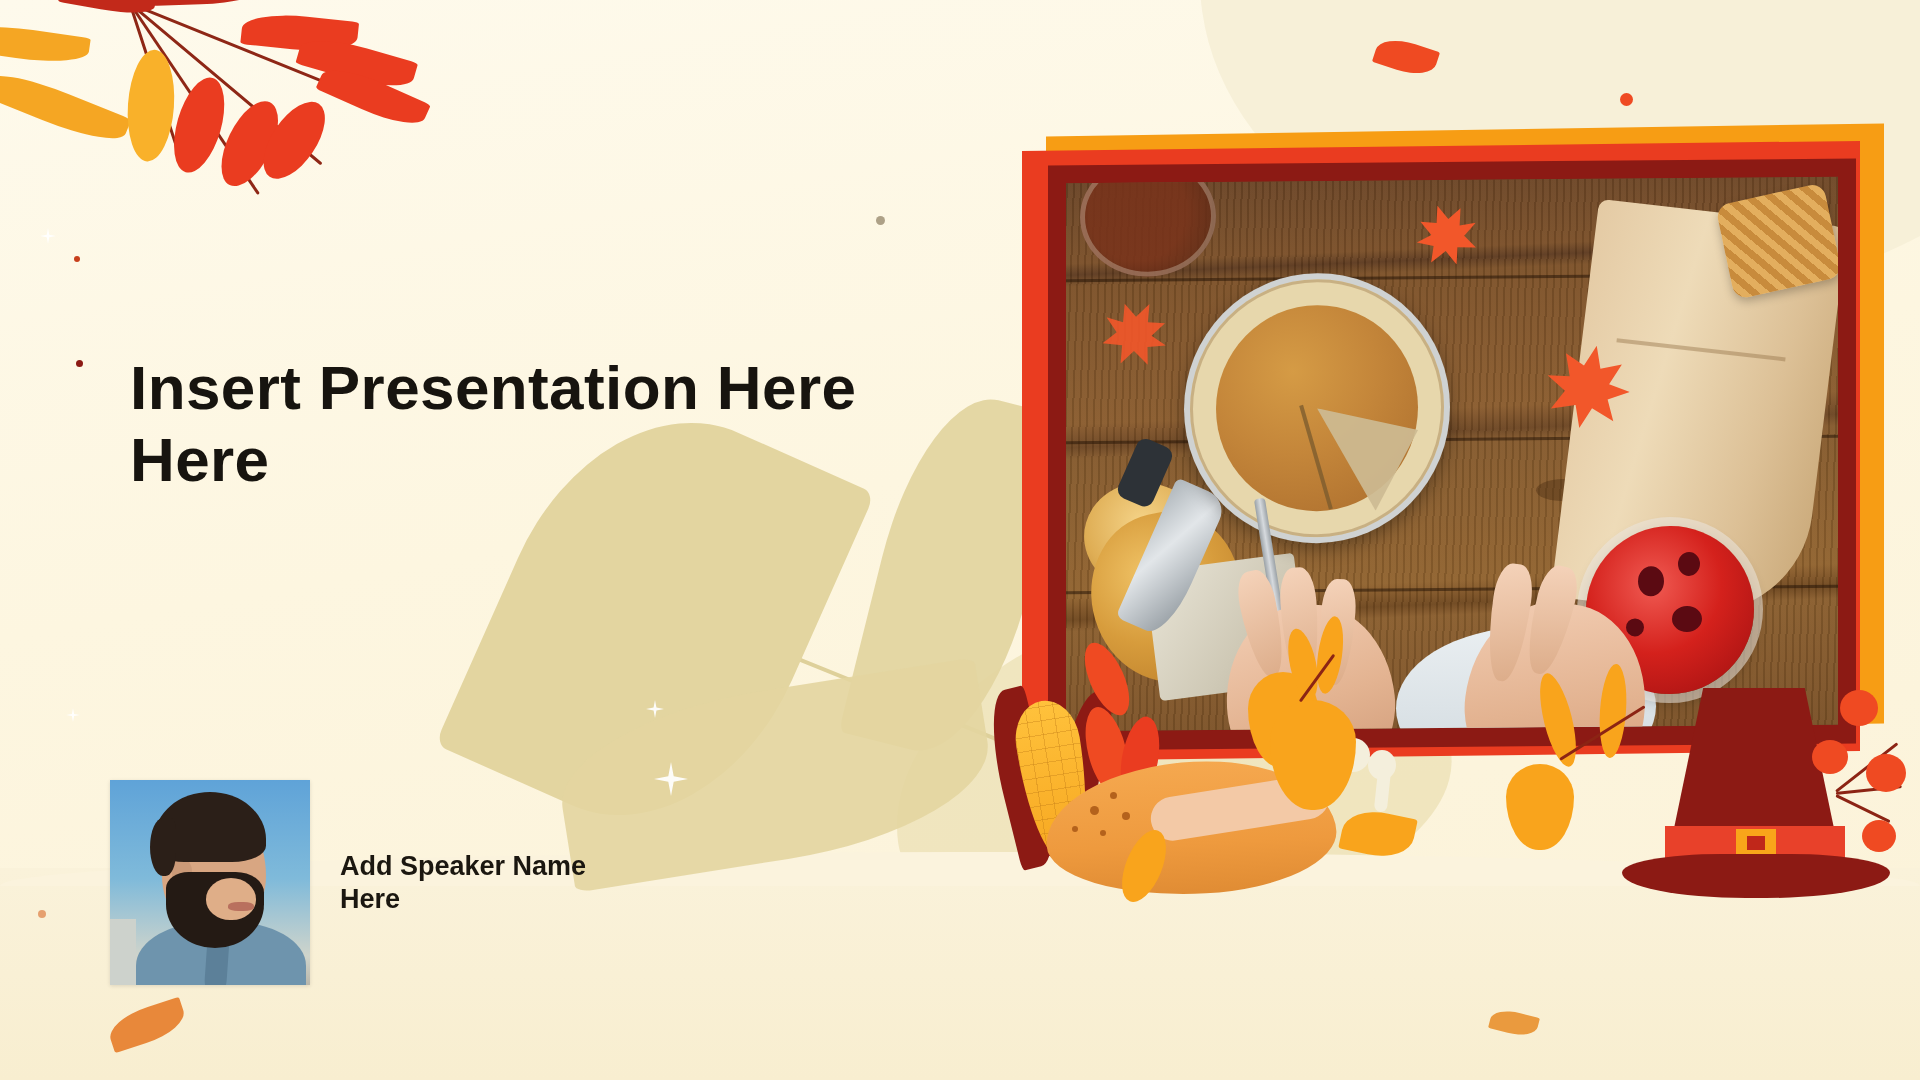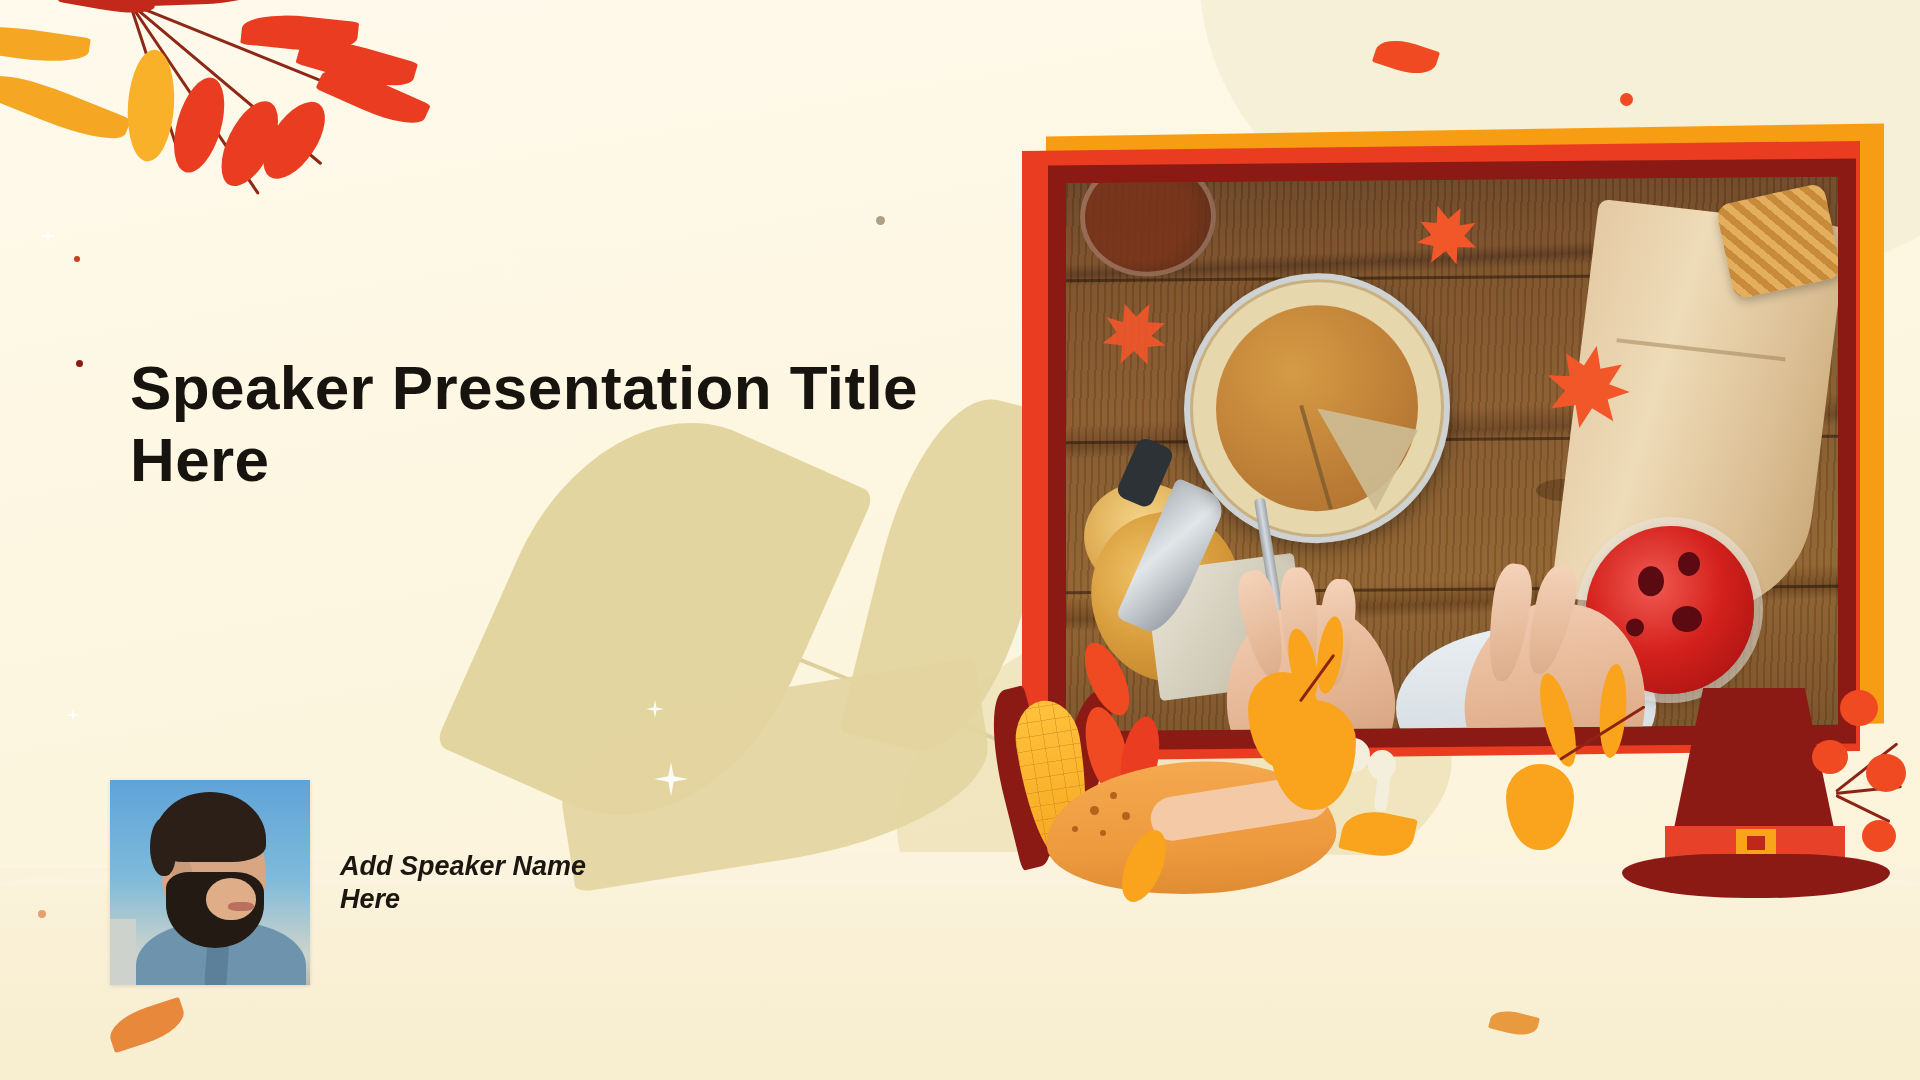--- a/index.html
+++ b/index.html
@@ -246,21 +246,20 @@
     left: 0; bottom: 0;
     width: 26px; height: 66px;
     background: #cdd2cc;
   }
   .speaker-name {
     font-size: 27px;
     font-weight: 700;
     line-height: 1.22;
     color: #1b1710;
     width: 290px;
-    font-style: italic;
   }
 
   
   .frame-outer {
     position: absolute;
     left: 1022px;
     top: 130px;
     width: 862px;
     height: 640px;
   }
@@ -637,21 +636,21 @@
     <div class="petal" style="left:178px; top:70px;  width:44px;  height:98px;  background:#ea3c20; border-radius:50%; transform:rotate(16deg);"></div>
     <div class="petal" style="left:230px; top:88px;  width:44px;  height:92px;  background:#ea3c20; border-radius:50%; transform:rotate(26deg);"></div>
     <div class="petal" style="left:276px; top:84px;  width:44px;  height:88px;  background:#ea3c20; border-radius:50%; transform:rotate(34deg);"></div>
     <div class="petal" style="left:242px; top:10px;  width:116px; height:34px;  background:#ea3c20; transform:rotate(6deg);"></div>
     <div class="petal" style="left:300px; top:30px;  width:118px; height:34px;  background:#ea3c20; transform:rotate(16deg);"></div>
     <div class="petal" style="left:322px; top:58px;  width:112px; height:32px;  background:#ea3c20; transform:rotate(24deg);"></div>
     <div class="petal" style="left:150px; top:-18px; width:112px; height:24px;  background:#c2291a; transform:rotate(-2deg);"></div>
     <div class="petal" style="left:60px;  top:-20px; width:96px;  height:22px;  background:#c2291a; transform:rotate(10deg);"></div>
   </div>
 
-  <div class="title">Speaker Presentation Title Here</div>
+  <div class="title">Insert Presentation Here Here</div>
 
   <div class="speaker-wrap">
     <div class="avatar">
       <div class="av-bldg"></div>
       <div class="av-body"></div>
       <div class="av-collar"></div>
       <div class="av-head"></div>
       <div class="av-ear"></div>
       <div class="av-beard"></div>
       <div class="av-cheek"></div>

